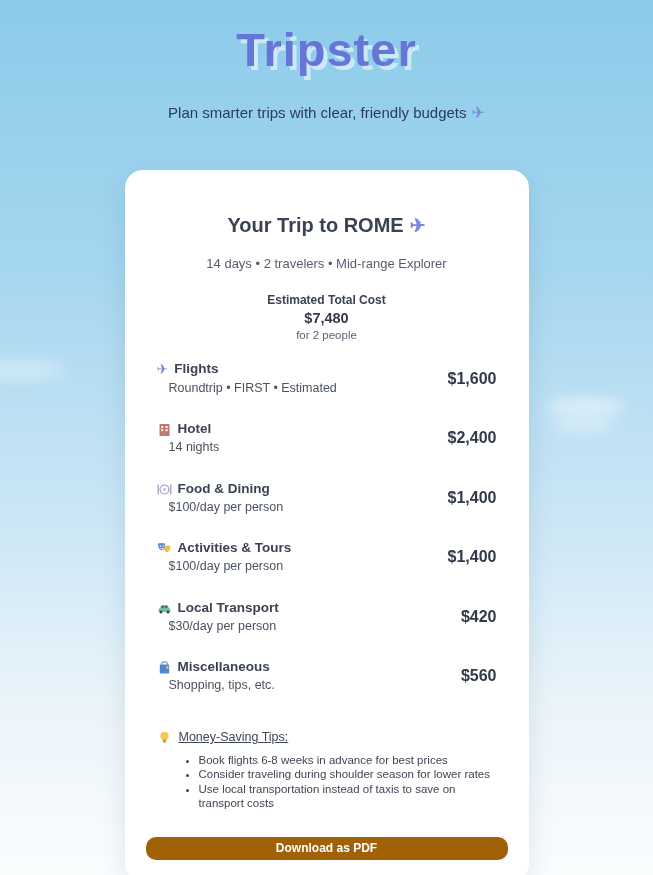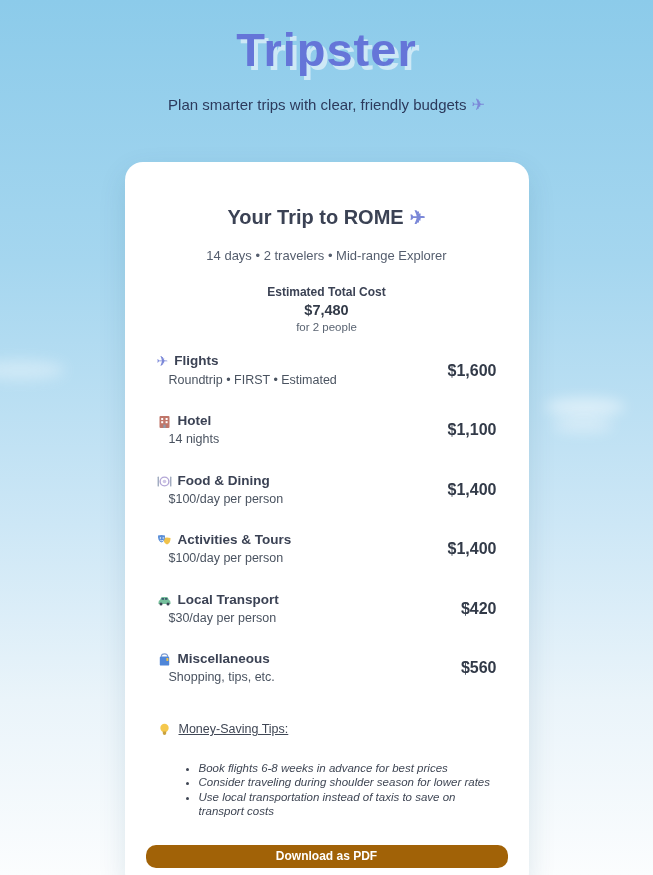--- a/index.html
+++ b/index.html
@@ -22,21 +22,21 @@
 
   .page-header { text-align: center; padding-top: 22px; position: relative; z-index: 2; }
   .app-title {
     font-size: 47px;
     font-weight: bold;
     color: #6575d8;
     letter-spacing: 1px;
     text-shadow: 4px 4px 0 rgba(255,255,255,0.55);
   }
   .tagline {
-    margin-top: 18px;
+    margin-top: 26px;
     font-size: 15px;
     color: #2c3a5c;
   }
   .plane-glyph { color: #7b88d8; font-style: normal; }
   .tagline .plane-glyph { font-size: 16px; margin-left: 5px; }
 
   .card {
     position: relative;
     z-index: 2;
     width: 404px;
@@ -74,21 +74,21 @@
   .item-left { line-height: 1.25; }
   .item-name-line { display: flex; align-items: center; gap: 6px; }
   .item-name { font-size: 13.5px; font-weight: bold; color: #3b4254; }
   .item-detail { font-size: 12.5px; color: #4a5360; margin-top: 2px; margin-left: 12px; }
   .item-amount { font-size: 16px; font-weight: bold; color: #323a48; }
   .item-icon { width: 15px; height: 15px; display: inline-block; flex: 0 0 15px; }
 
   .tips { margin-top: 36px; padding: 0 2px; }
   .tips-title-line { display: flex; align-items: center; gap: 7px; }
   .tips-title { font-size: 12.5px; color: #3f4654; text-decoration: underline; }
-  .tips-list { margin: 24px 0 0 42px; font-style: italic; }
+  .tips-list { margin: 8px 0 0 42px; }
   .tips-list li { font-size: 11.5px; color: #3f4654; line-height: 14.5px; }
 
   .download-btn {
     display: block;
     width: calc(100% + 18px);
     margin: 26px 0 0 -9px;
     height: 23px;
     border: none;
     border-radius: 10px;
     background: #a16207;
@@ -143,21 +143,21 @@
               <rect x="4.2" y="4" width="2" height="2" fill="#fff"></rect>
               <rect x="8.6" y="4" width="2" height="2" fill="#fff"></rect>
               <rect x="4.2" y="7.2" width="2" height="2" fill="#fff"></rect>
               <rect x="8.6" y="7.2" width="2" height="2" fill="#fff"></rect>
               <rect x="6.4" y="10.6" width="2.2" height="3.4" fill="#8c9aad"></rect>
             </svg>
           <span class="item-name">Hotel</span>
         </div>
         <div class="item-detail">14 nights</div>
       </div>
-      <div class="item-amount">$1,100</div>
+      <div class="item-amount">$2,400</div>
     </div>
 
     <div class="item-row">
       <div class="item-left">
         <div class="item-name-line">
           <svg class="item-icon" viewBox="0 0 15 15">
               <circle cx="7.5" cy="7.5" r="4.4" fill="none" stroke="#b3a6d6" stroke-width="1.4"></circle>
               <circle cx="7.5" cy="7.5" r="1.8" fill="#cfc6e6"></circle>
               <rect x="0.6" y="2.6" width="1.3" height="10" rx="0.6" fill="#98a4ba"></rect>
               <rect x="13.1" y="2.6" width="1.3" height="10" rx="0.6" fill="#98a4ba"></rect>

